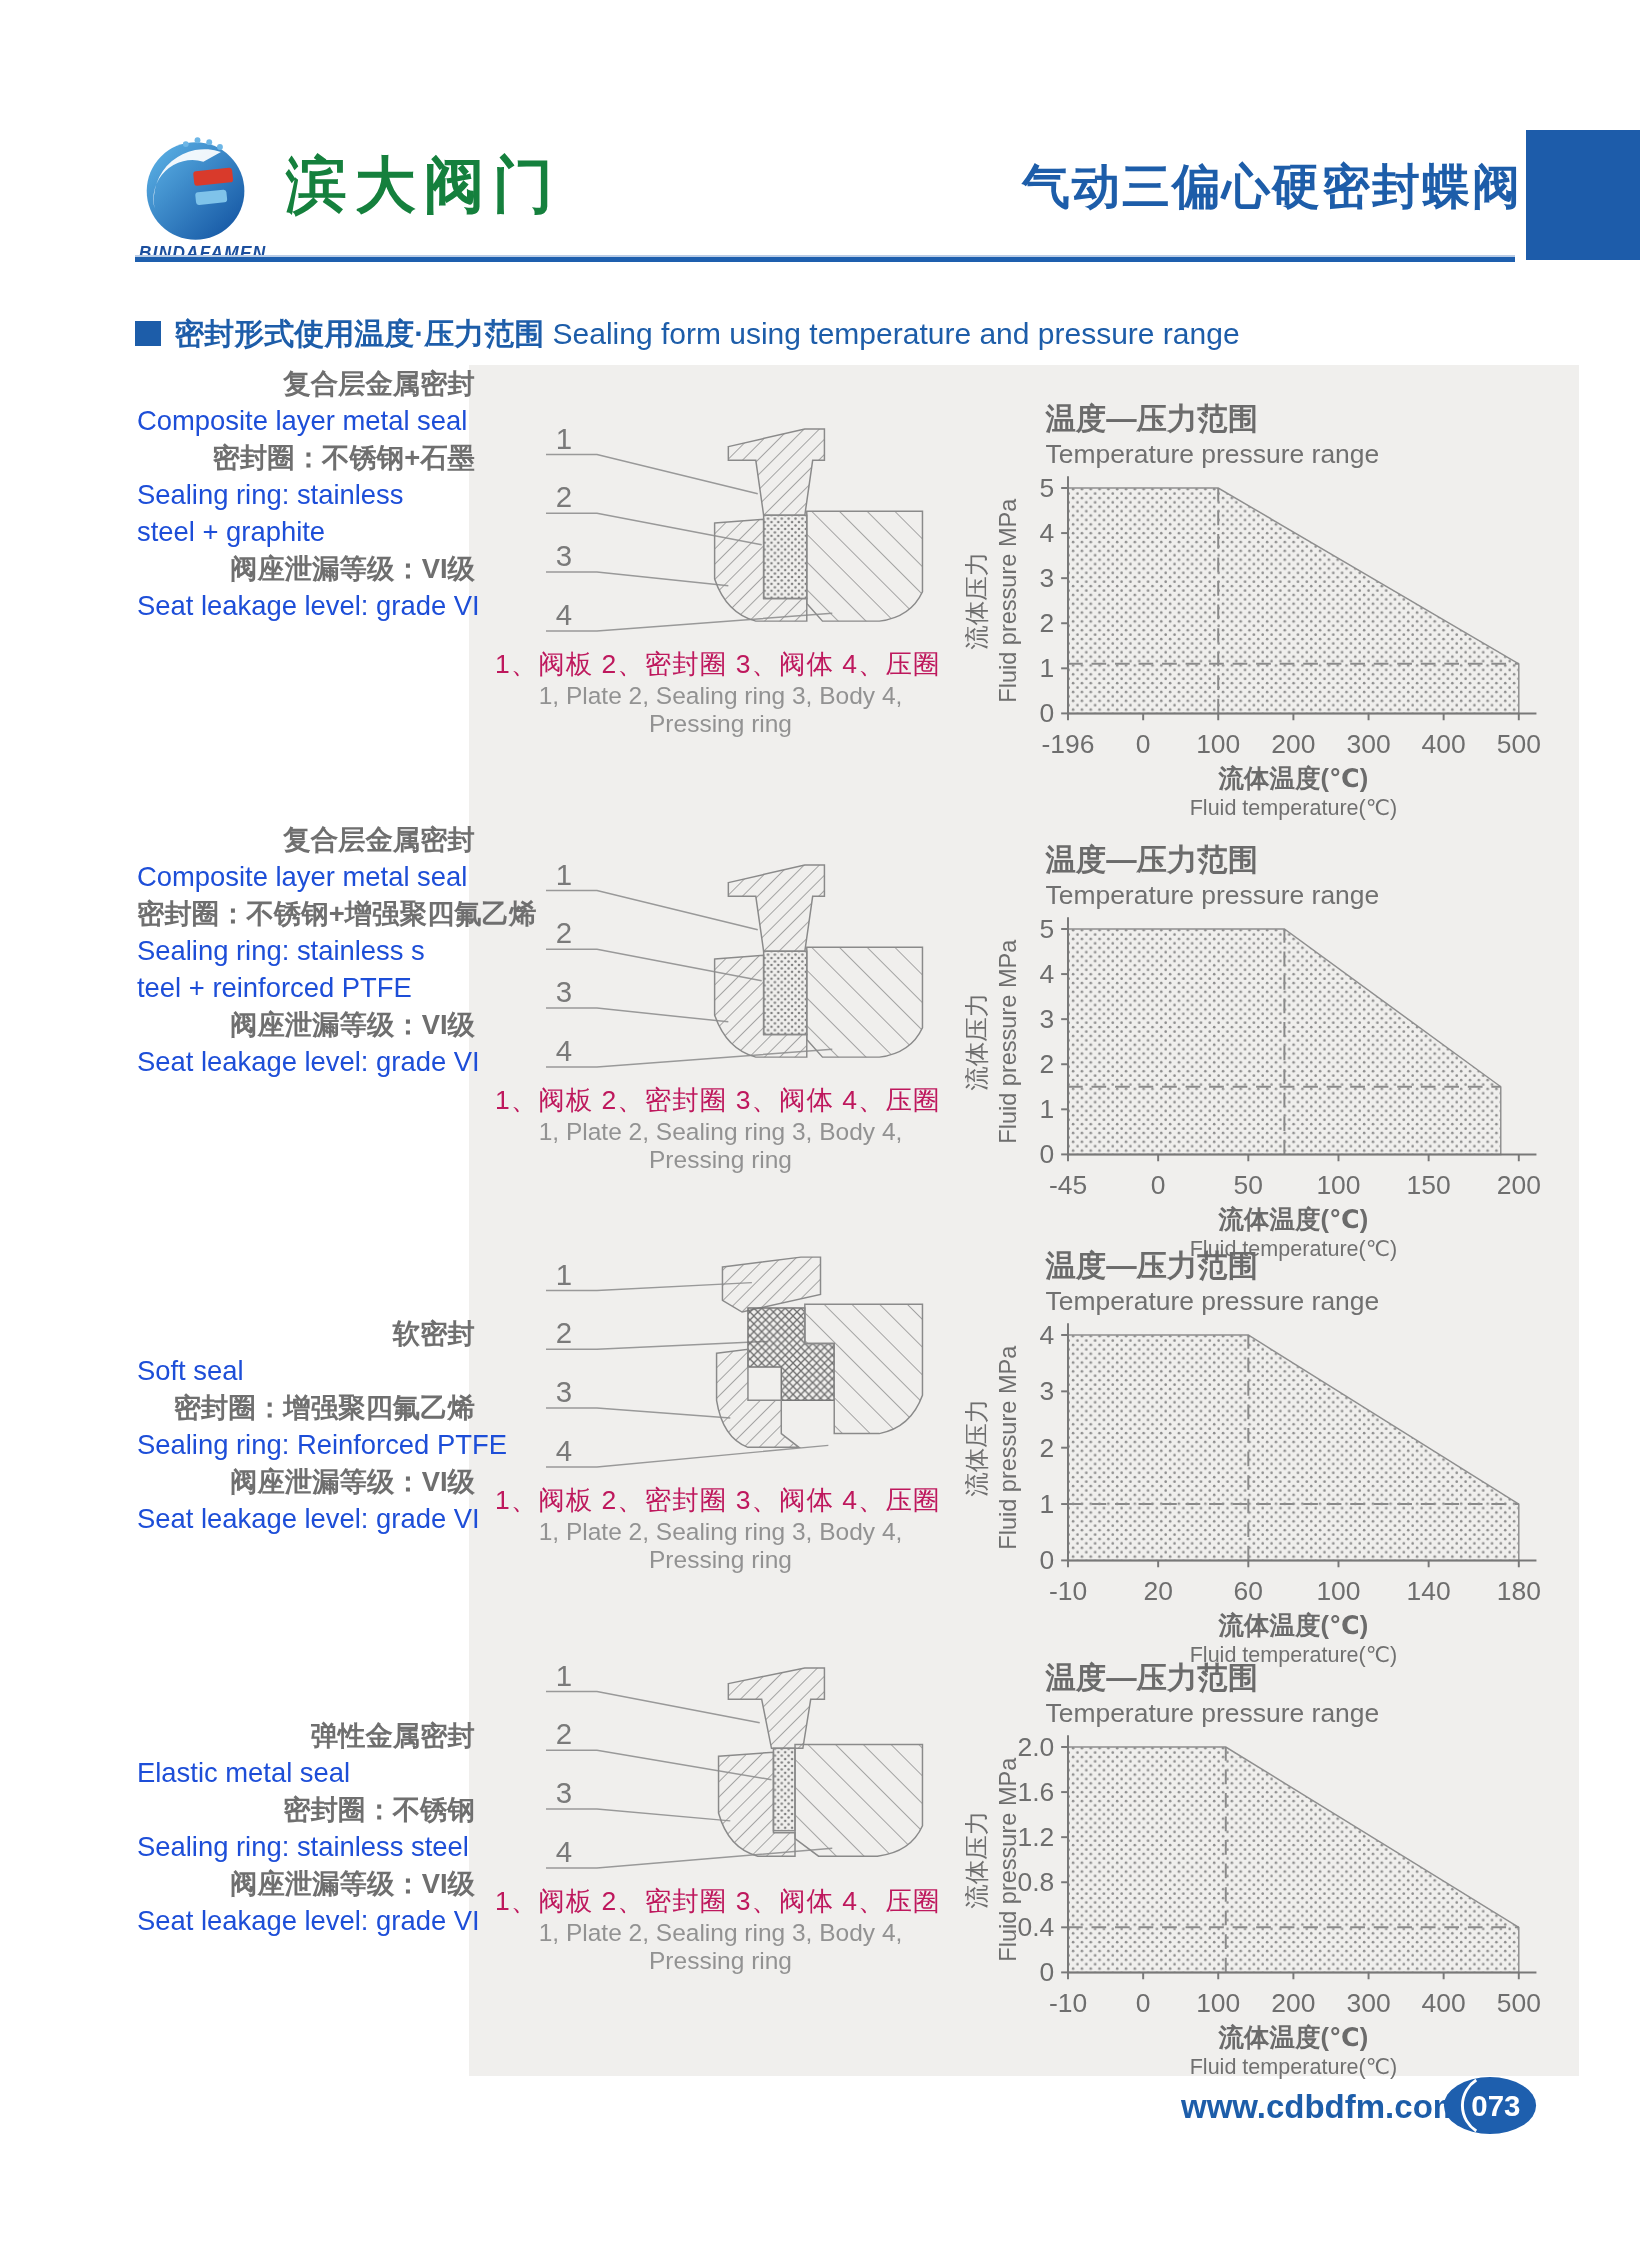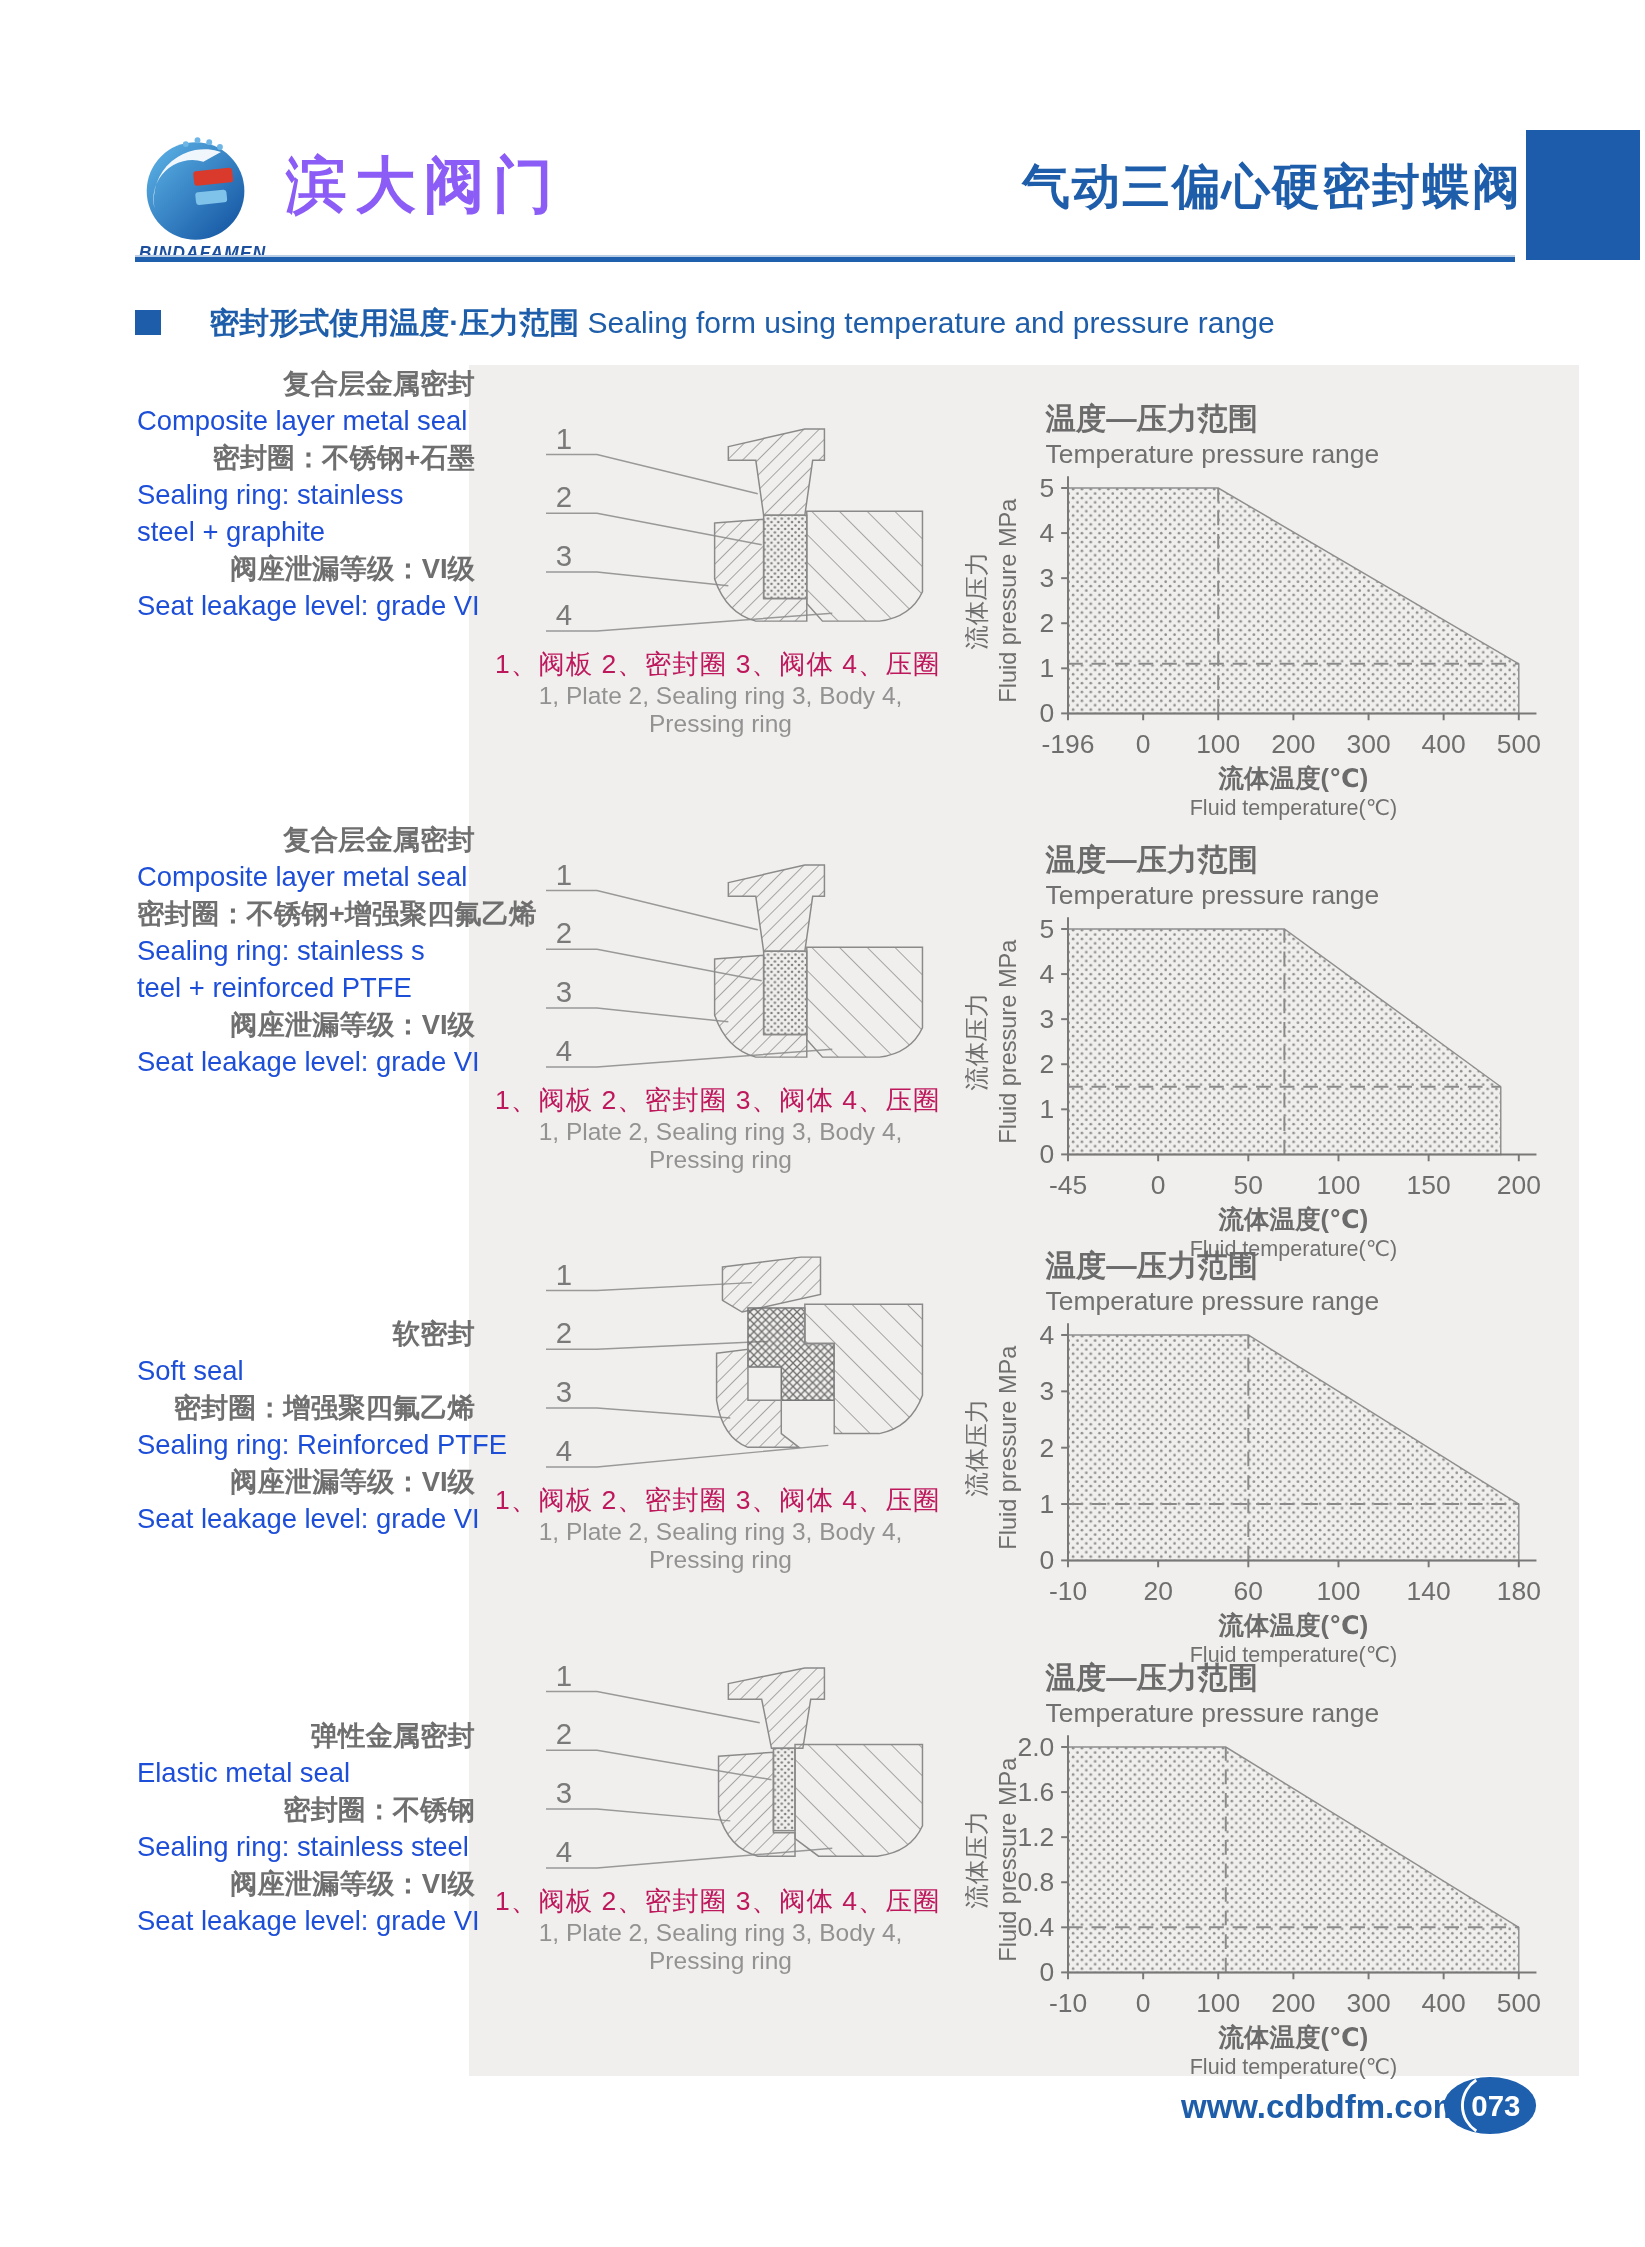--- a/index.html
+++ b/index.html
@@ -5,29 +5,29 @@
   html,body{margin:0;padding:0;background:#e8e8e8;}
   .page{
     position:relative;width:1646px;height:2247px;background:#ffffff;
     font-family:"Liberation Sans","DejaVu Sans",sans-serif;overflow:hidden;
   }
   
   .logo-mark{position:absolute;left:135px;top:130px;width:125px;height:120px;}
   .logo-sub{position:absolute;left:129px;top:243px;width:147px;text-align:center;
     font-size:17.6px;font-weight:bold;font-style:italic;color:#1c4f9e;letter-spacing:1px;}
   .brand-zh{position:absolute;left:286px;top:145px;font-size:61px;font-weight:bold;
-    color:#8b5cf6;letter-spacing:7.8px;}
+    color:#15803d;letter-spacing:7.8px;}
   .prod-zh{position:absolute;right:124px;top:139px;font-size:48px;font-weight:bold;
     color:#1d5da9;letter-spacing:2px;margin-top:16px;}
   .prod-en{position:absolute;right:131px;top:194px;font-size:29px;color:#1d5da9;}
   .hdr-box{position:absolute;left:1526px;top:130px;width:114px;height:130px;background:#1d5caa;}
   .hdr-rule{position:absolute;left:135px;top:255px;width:1380px;height:4.9px;
     background:#1e5fae;border-top:2px solid #b9cce6;}
   
-  .sec-head{position:absolute;left:135px;top:304px;display:flex;align-items:flex-start;gap:35px;}
+  .sec-head{position:absolute;left:135px;top:315px;display:flex;align-items:flex-start;}
   .sec-sq{width:25.5px;height:25.5px;background:#1d5da9;margin:5.9px 13.7px 0 0;flex:none;}
   .sec-txt{font-size:30px;color:#1d5da9;line-height:37px;}
   .sec-txt .zh{font-weight:bold;}
   
   .panel{position:absolute;left:469px;top:365px;width:1110px;height:1711px;background:#f0efed;}
   
   .desc{position:absolute;left:137px;width:338px;}
   .desc div{line-height:37px;font-size:27.4px;white-space:nowrap;}
   .desc .zh{color:#6f6f6f;font-weight:600;text-align:right;}
   .desc .en{color:#1d4ed8;}

